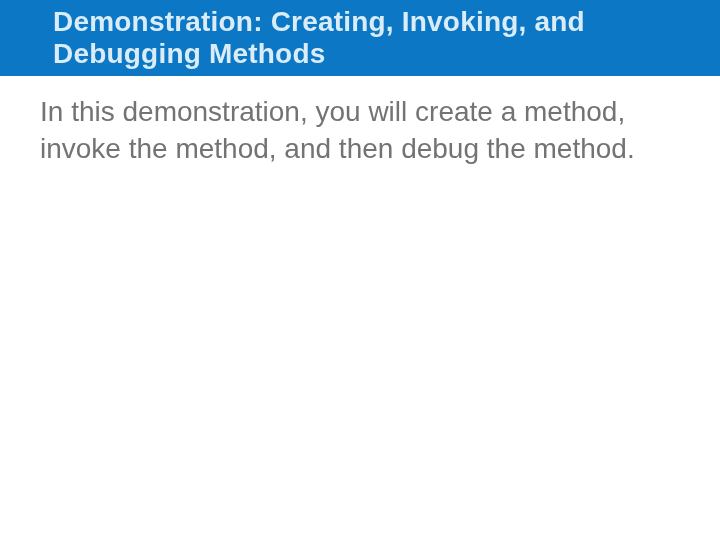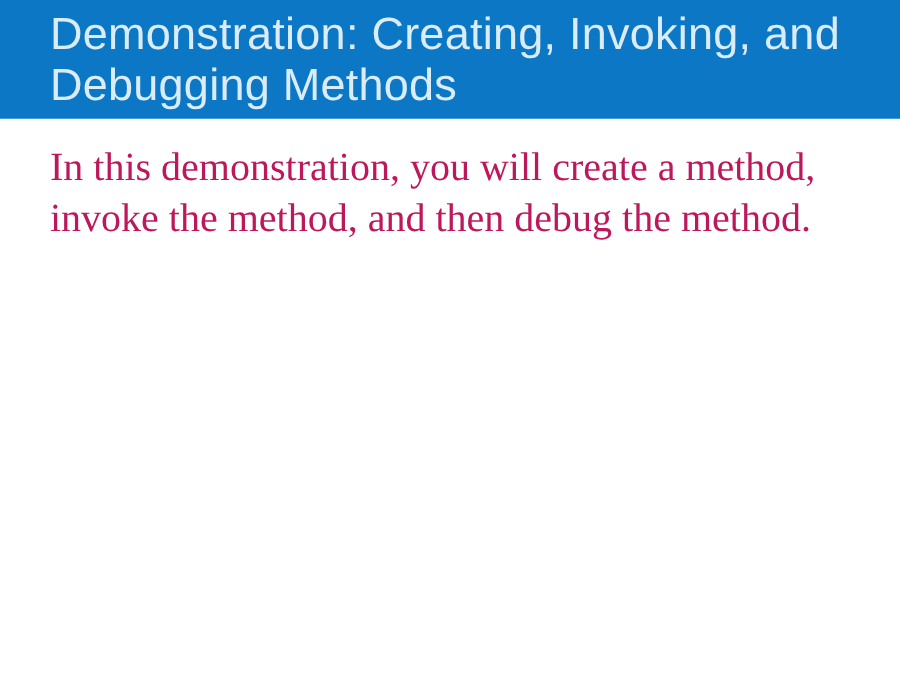--- a/index.html
+++ b/index.html
@@ -20,36 +20,36 @@
     height: 100%;
     display: flex;
     flex-direction: column;
   }
   .title-bar {
     background: #0b77c5;
     padding: 6px 40px 6px 40px;
     color: #d9ecf8;
   }
   .title-text {
-    font-size: 36px;
+    font-size: 28px;
     line-height: 1.15;
-    font-weight: 400;
+    font-weight: 700;
     letter-spacing: 0.2px;
+    margin-left: 13px;
   }
   .body-area {
     padding: 18px 40px 0 40px;
     flex: 1;
   }
   .body-text {
-    font-size: 32px;
+    font-size: 28px;
     line-height: 1.3;
-    color: #be185d;
+    color: #737373;
     font-weight: 400;
     max-width: 620px;
-    font-family: Liberation Serif, serif;
   }
 </style>
 </head>
 <body>
 
 <div class="slide">
   <div class="title-bar">
     <div class="title-text">Demonstration: Creating, Invoking, and Debugging Methods</div>
   </div>
   <div class="body-area">

